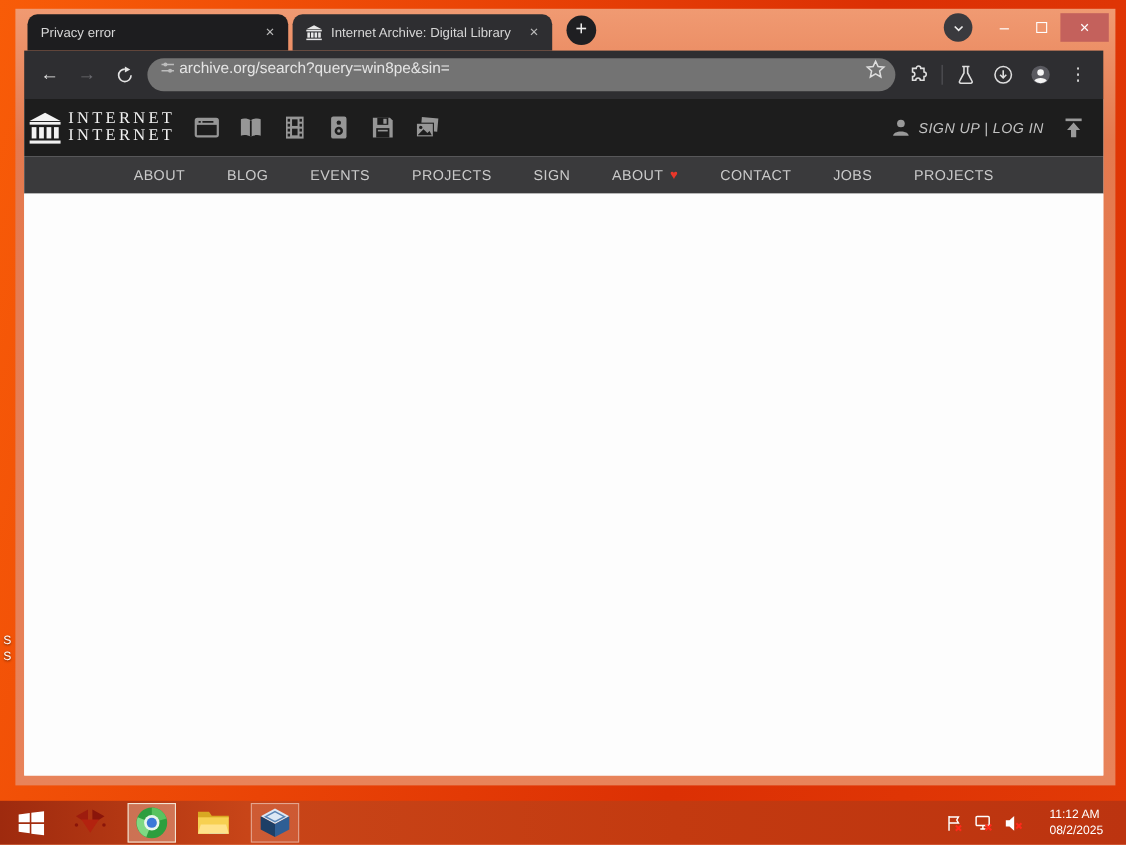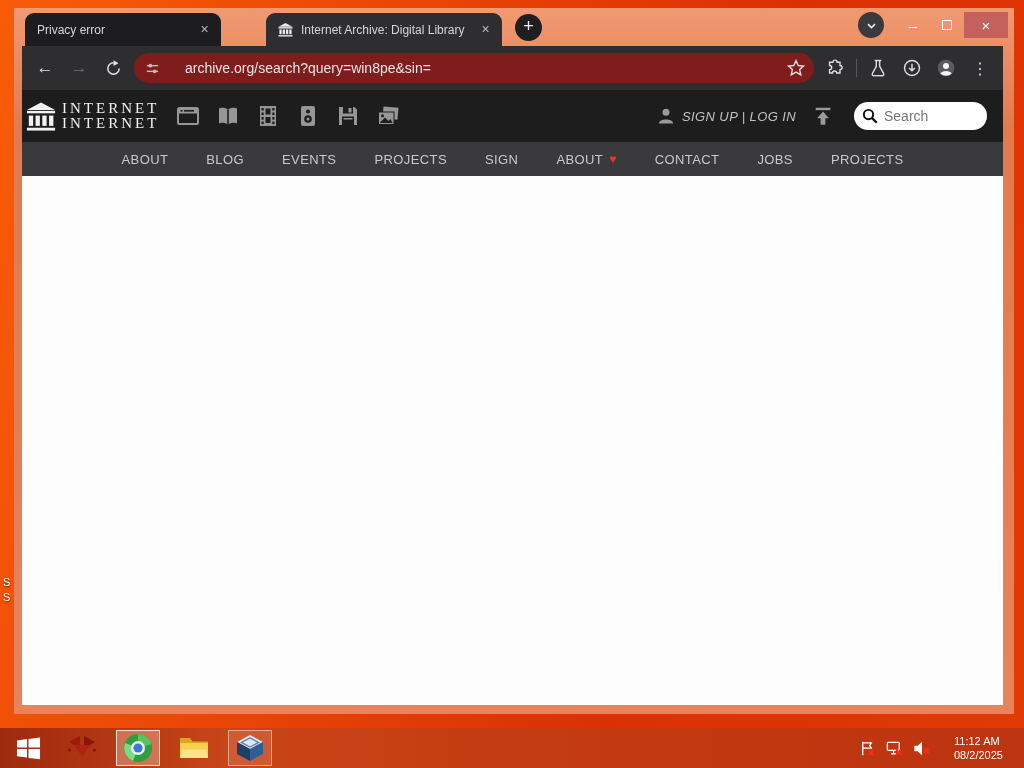--- a/index.html
+++ b/index.html
@@ -12,42 +12,42 @@
   .dt-label.l1 { top:576px; } .dt-label.l2 { top:591px; }
 
   
   .window { position:absolute; left:14px; top:8px; width:1000px; height:706px;
     background:linear-gradient(180deg,#f09a72,#e4794e 120px,#e8835a); }
 
   
   .tabstrip { position:absolute; left:0; top:0; width:100%; height:38px; }
   .tab { position:absolute; top:5px; height:33px; border-radius:9px 9px 0 0;
     display:flex; align-items:center; padding:0 8px 0 12px; cursor:default; }
-  .tab.inactive { left:11px; width:196px; background:#1d1d1f; }
+  .tab.inactive { left:11px; width:237px; background:#1d1d1f; }
   .tab.active   { left:252px; width:236px; background:#2e2e31; }
   .tab-title { flex:1; color:#d6d6d6; font-size:12px; white-space:nowrap; overflow:hidden; }
   .tab-close { color:#b9b9b9; font-size:14px; width:17px; height:17px; line-height:16px; text-align:center; border-radius:50%; }
   .tab .favicon { width:15px; height:15px; margin-right:8px; flex:none; }
   .newtab { position:absolute; left:501px; top:6px; width:27px; height:27px; border-radius:50%;
     background:#1f1f22; color:#eee; font-size:18px; line-height:25px; text-align:center; }
   .win-controls { position:absolute; right:6px; top:2px; height:30px; display:flex; align-items:center; }
   .tabsearch { width:26px; height:26px; border-radius:50%; background:#3a3a3e; display:flex; align-items:center; justify-content:center; margin-right:12px; }
   .wc-btn { width:34px; height:26px; display:flex; align-items:center; justify-content:center; color:#fff; }
   .wc-min { font-size:15px; }
   .restore-box { width:10px; height:10px; border:1.5px solid #fff; background:transparent; display:block; }
   .wc-close { width:44px; height:26px; background:#c4615c; color:#fff; font-size:15px; display:flex; align-items:center; justify-content:center; }
 
   
   .chrome { position:absolute; left:8px; right:11px; top:38px; height:44px; background:#2e2e31;
     display:flex; align-items:center; padding:0 10px; gap:8px; }
   .nav-btn { width:26px; height:26px; display:flex; align-items:center; justify-content:center;
     color:#e4e4e4; font-size:17px; border-radius:50%; flex:none; }
   .nav-btn.disabled { color:#6d6d72; }
-  .addressbar { flex:1; height:30px; background:#7f1d1d; border-radius:15px; display:flex; align-items:center;
-    padding:0 8px 0 10px; gap:24px; min-width:0; }
+  .addressbar { flex:1; height:30px; background:#737373; border-radius:15px; display:flex; 
+    padding:0 8px 0 10px; gap:2px; min-width:0; }
   .url-text { flex:1; color:#e5e5e5; font-size:14px; white-space:nowrap; overflow:hidden; }
   .tb-sep { width:1px; height:18px; background:#56565a; flex:none; }
   .icon20 { width:20px; height:20px; display:block; }
   .icon17 { width:17px; height:17px; display:block; }
   .menu-dots { color:#dcdcdc; font-size:16px; }
 
   
   .webpage { position:absolute; left:8px; right:11px; top:82px; bottom:9px; background:#fdfdfd;
     display:flex; flex-direction:column; }
   .ia-header { height:52px; background:#1d1d1d; display:flex; align-items:center; padding:0 16px 0 4px; flex:none; }
@@ -264,27 +264,20 @@
         <svg class="person-icon" viewBox="0 0 24 24">
             <circle cx="12" cy="7.5" r="4.2" fill="#9a9a9a"></circle>
             <path d="M3.5 21 C3.5 14.5,20.5 14.5,20.5 21 Z" fill="#9a9a9a"></path>
           </svg>
         <span class="auth-links">SIGN UP | LOG IN</span>
         <svg class="upload-icon" viewBox="0 0 24 24">
             <rect x="4" y="3" width="16" height="2.6" fill="#9a9a9a"></rect>
             <path d="M12 7 L18.5 14.5 H14.6 V21.5 H9.4 V14.5 H5.5 Z" fill="#9a9a9a"></path>
           </svg>
 
-        <div class="searchbox">
-          <svg class="mag" viewBox="0 0 24 24">
-              <circle cx="10" cy="10" r="6.2" fill="none" stroke="#111" stroke-width="2.6"></circle>
-              <line x1="14.8" y1="14.8" x2="21" y2="21" stroke="#111" stroke-width="3"></line>
-            </svg>
-          <input type="text" placeholder="Search" style="">
-        </div>
       </div>
 
       <div class="ia-nav">
         <span class="nav-item">ABOUT</span>
         <span class="nav-item">BLOG</span>
         <span class="nav-item">EVENTS</span>
         <span class="nav-item">PROJECTS</span>
         <span class="nav-item">SIGN</span>
         <span class="nav-item">
           <span>ABOUT</span>

